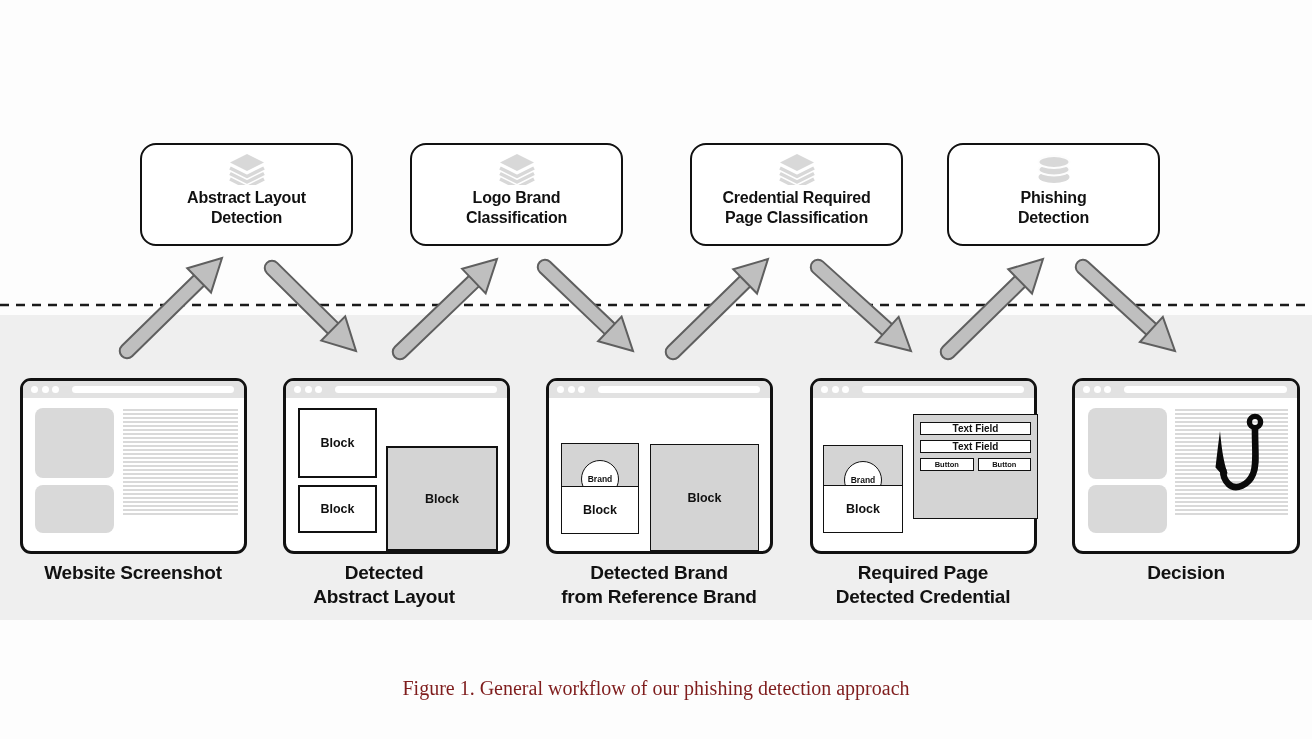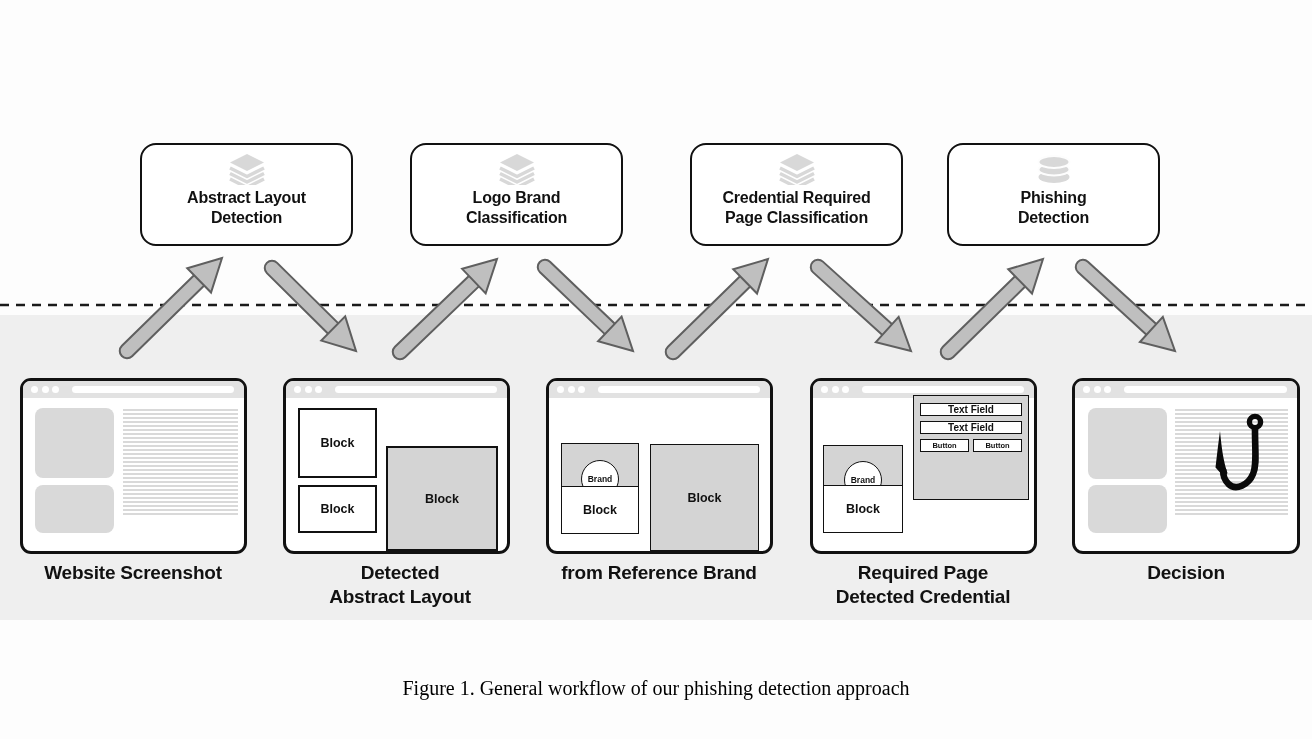--- a/index.html
+++ b/index.html
@@ -41,21 +41,21 @@
   .panel{position:absolute;box-sizing:border-box;border:1.5px solid #111;background:#d4d4d4;padding:7px 6px 0 6px;}
   .tfield{height:13px;box-sizing:border-box;border:1.5px solid #111;background:#fff;margin-bottom:5px;
        display:flex;align-items:center;justify-content:center;font-weight:700;font-size:10px;}
   .btnrow{display:flex;gap:4px;}
   .btnbox{flex:1;height:13px;box-sizing:border-box;border:1.5px solid #111;background:#fff;
        display:flex;align-items:center;justify-content:center;font-weight:700;font-size:7.5px;}
 
   .stage-label{position:absolute;top:561px;width:280px;text-align:center;font-weight:700;
        font-size:19px;line-height:24px;z-index:10;letter-spacing:-0.2px;}
   .caption{position:absolute;top:677px;left:0;width:1312px;text-align:center;
-       font-family:"Liberation Serif",serif;font-size:20px;color:#000000;}
+       font-family:"Liberation Serif",serif;font-size:20px;color:#7f1d1d;}
   .hookwrap{position:absolute;left:139px;top:26px;}
 </style>
 </head>
 <body>
 
 <div class="canvas">
 
   <div class="band"></div>
 
   <svg id="arrow-layer" width="1312" height="739">
@@ -211,21 +211,21 @@
         <div class="dot"></div>
         <div class="dot"></div>
         <div class="dot"></div>
       </div>
       <div class="addr"></div>
     </div>
     <div class="blk gray thin" style="left:10px;top:29px;width:80px;height:70px">
       <div class="brandcircle">Brand</div>
     </div>
     <div class="blk thin" style="left:10px;top:104px;width:80px;height:48px">Block</div>
-    <div class="panel" style="left:100px;top:14px;width:116px;height:105px">
+    <div class="panel" style="left:100px;top:33px;width:125px;height:105px">
       <div class="tfield">Text Field</div>
       <div class="tfield">Text Field</div>
       <div class="btnrow">
         <div class="btnbox">Button</div>
         <div class="btnbox">Button</div>
       </div>
     </div>
   </div>
 
   <div class="win" style="left:1072px;width:228px">
@@ -245,25 +245,26 @@
         <circle cx="41" cy="15" r="5.6" fill="none" stroke="#0a0a0a" stroke-width="5.4"></circle>
         <path d="M41 23 C41 45 43 58 39 67 C34.5 78 22 84 14.5 77 C10.5 73 9 68.5 9.2 63.5" fill="none" stroke="#0a0a0a" stroke-width="6.6" stroke-linecap="round"></path>
         <path d="M6 24 C7.5 40 9.5 55 13.5 66 L10.5 70.5 L1.5 60.5 C3 47 4.5 35 6 24 Z" fill="#0a0a0a"></path>
       </svg>
     </div>
   </div>
 
   <div class="stage-label" style="left:-7px">
     <div>Website Screenshot</div>
   </div>
-  <div class="stage-label" style="left:260px">
+  <div class="stage-label" style="left:244px">
     <div>Detected</div>
     <div>Abstract Layout</div>
   </div>
   <div class="stage-label" style="left:519px">
+    <div>Detected Brand</div>
     <div>from Reference Brand</div>
   </div>
   <div class="stage-label" style="left:783px">
     <div>Required Page</div>
     <div>Detected Credential</div>
   </div>
   <div class="stage-label" style="left:1046px">
     <div>Decision</div>
   </div>
 

